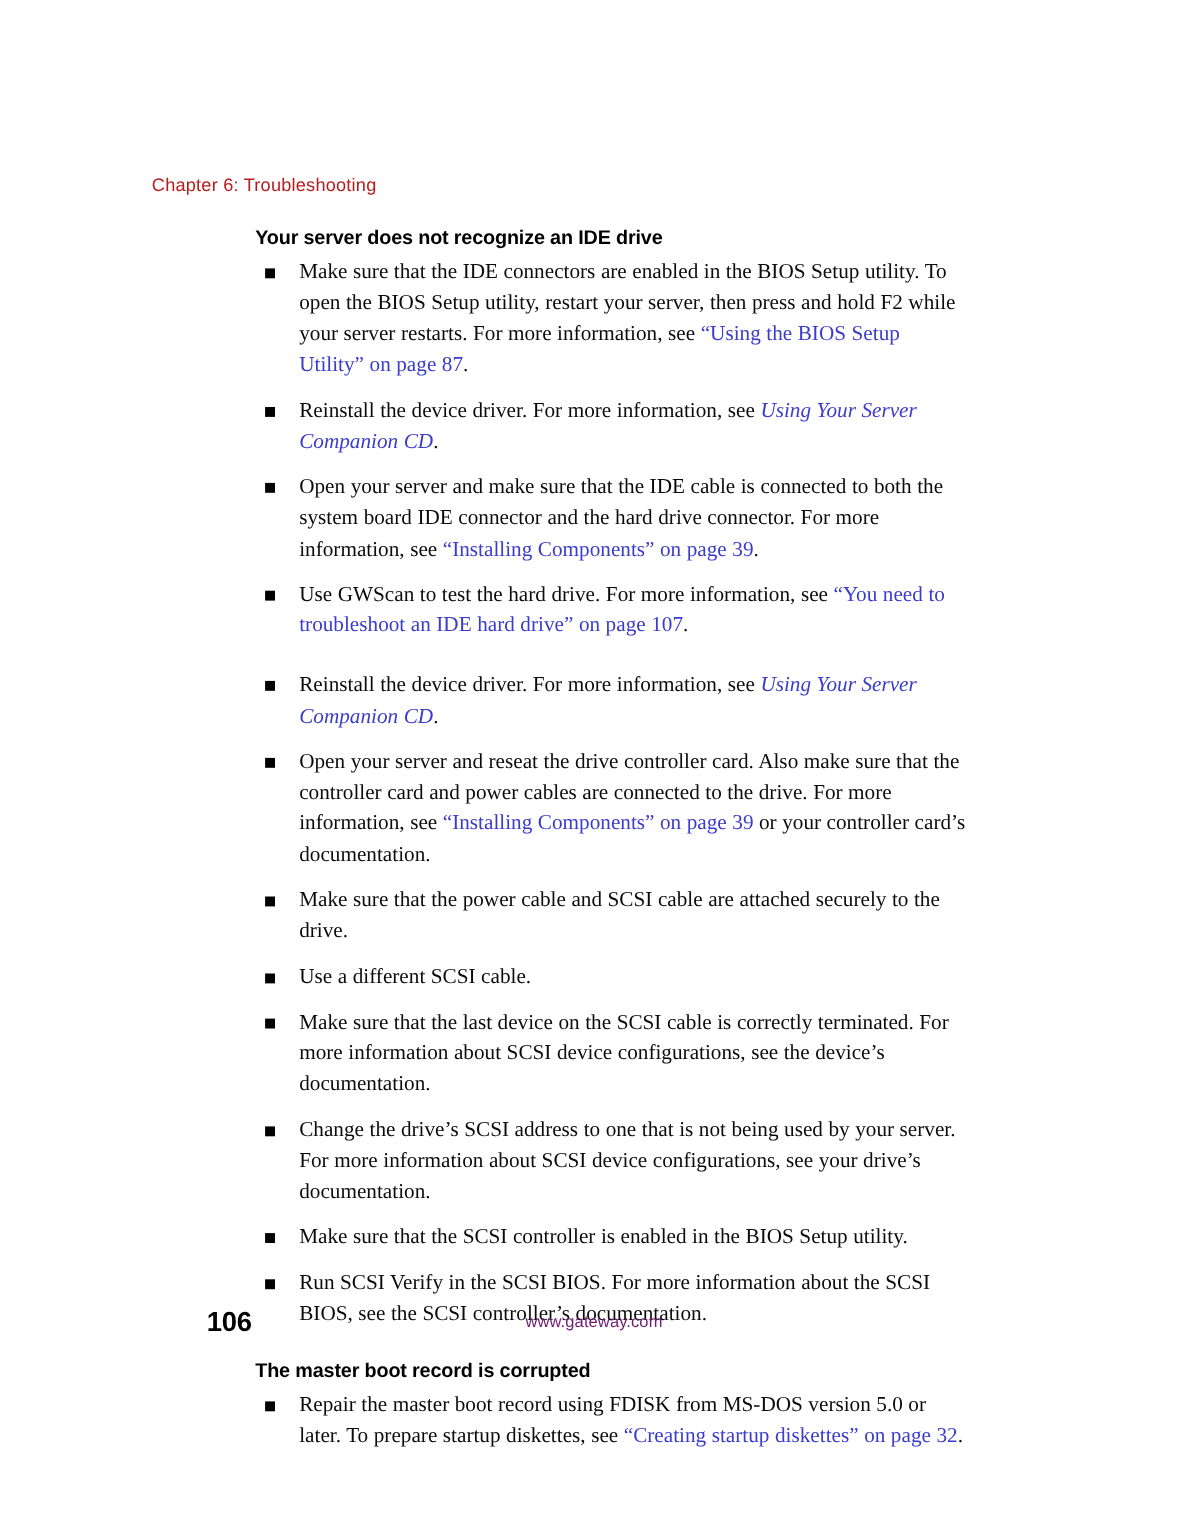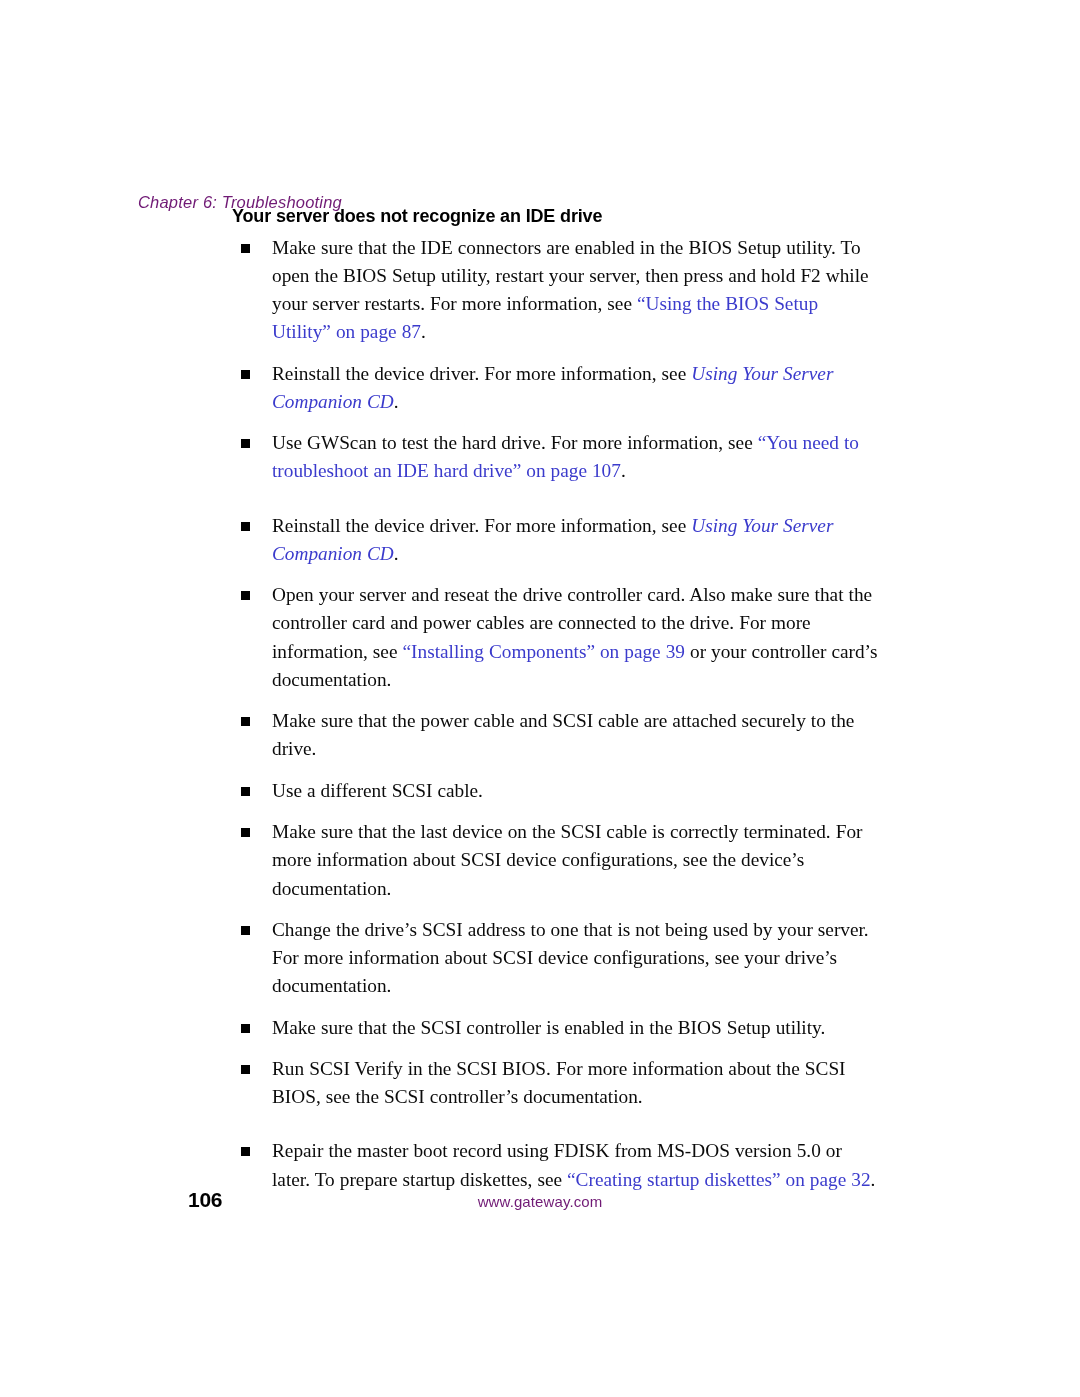--- a/index.html
+++ b/index.html
@@ -16,26 +16,24 @@
     overflow: hidden;
     font-family: "Liberation Serif", "DejaVu Serif", serif;
   }
 
   
   .chapter-header {
     position: absolute;
     left: 138px;
     top: 160px;
     font-family: "Liberation Sans", "DejaVu Sans", sans-serif;
-    font-style: italic;
     font-size: 16.5px;
     letter-spacing: 0.2px;
-    color: #701a75;
+    color: #b91c1c;
     white-space: nowrap;
-    margin-top: 33px;
   }
 
   
   .content {
     position: absolute;
     left: 232px;
     top: 205px;
     width: 648px;
   }
 
@@ -91,21 +89,21 @@
     font-weight: normal;
   }
 
   
   .footer-page-number {
     position: absolute;
     left: 188px;
     top: 1188px;
     font-family: "Liberation Sans", "DejaVu Sans", sans-serif;
     font-weight: bold;
-    font-size: 21px;
+    font-size: 25px;
     color: #000000;
     letter-spacing: -0.3px;
   }
   .footer-url {
     position: absolute;
     left: 0;
     top: 1193px;
     width: 1080px;
     text-align: center;
     font-family: "Liberation Sans", "DejaVu Sans", sans-serif;
@@ -120,36 +118,38 @@
 <div class="page">
 
   <div class="chapter-header">Chapter 6: Troubleshooting</div>
 
   <div class="content">
       <div class="section">
         <div class="section-heading">Your server does not recognize an IDE drive</div>
         <ul class="bullets">
           <li><span class="marker"></span><span>Make sure that the IDE connectors are enabled in the BIOS Setup utility. To open the BIOS Setup utility, restart your server, then press and hold </span><span class="kbd">F2</span><span> while your server restarts. For more information, see </span><span class="lnk">“Using the BIOS Setup Utility” on page 87</span><span>.</span></li>
           <li><span class="marker"></span><span>Reinstall the device driver. For more information, see </span><span class="lnk-ital">Using Your Server Companion CD</span><span>.</span></li>
+          <li><span class="marker"></span><span>Open your server and make sure that the IDE cable is connected to both the system board IDE connector and the hard drive connector. For more information, see </span><span class="lnk">“Installing Components” on page 39</span><span>.</span></li>
           <li><span class="marker"></span><span>Use GWScan to test the hard drive. For more information, see </span><span class="lnk">“You need to troubleshoot an IDE hard drive” on page 107</span><span>.</span></li>
         </ul>
       </div>
       <div class="section section-scsi">
         <ul class="bullets">
           <li><span class="marker"></span><span>Reinstall the device driver. For more information, see </span><span class="lnk-ital">Using Your Server Companion CD</span><span>.</span></li>
           <li><span class="marker"></span><span>Open your server and reseat the drive controller card. Also make sure that the controller card and power cables are connected to the drive. For more information, see </span><span class="lnk">“Installing Components” on page 39</span><span> or your controller card’s documentation.</span></li>
           <li><span class="marker"></span><span>Make sure that the power cable and SCSI cable are attached securely to the drive.</span></li>
           <li><span class="marker"></span><span>Use a different SCSI cable.</span></li>
           <li><span class="marker"></span><span>Make sure that the last device on the SCSI cable is correctly terminated. For more information about SCSI device configurations, see the device’s documentation.</span></li>
           <li><span class="marker"></span><span>Change the drive’s SCSI address to one that is not being used by your server. For more information about SCSI device configurations, see your drive’s documentation.</span></li>
           <li><span class="marker"></span><span>Make sure that the SCSI controller is enabled in the BIOS Setup utility.</span></li>
           <li><span class="marker"></span><span>Run SCSI Verify in the SCSI BIOS. For more information about the SCSI BIOS, see the SCSI controller’s documentation.</span></li>
         </ul>
       </div>
       <div class="section section-mbr">
+        <div class="section-heading">The master boot record is corrupted</div>
         <ul class="bullets">
           <li><span class="marker"></span><span>Repair the master boot record using FDISK from MS-DOS version 5.0 or later. To prepare startup diskettes, see </span><span class="lnk">“Creating startup diskettes” on page 32</span><span>.</span></li>
         </ul>
       </div>
     </div>
 
   <div class="footer-page-number">106</div>
 
   <div class="footer-url">www.gateway.com</div>
 

